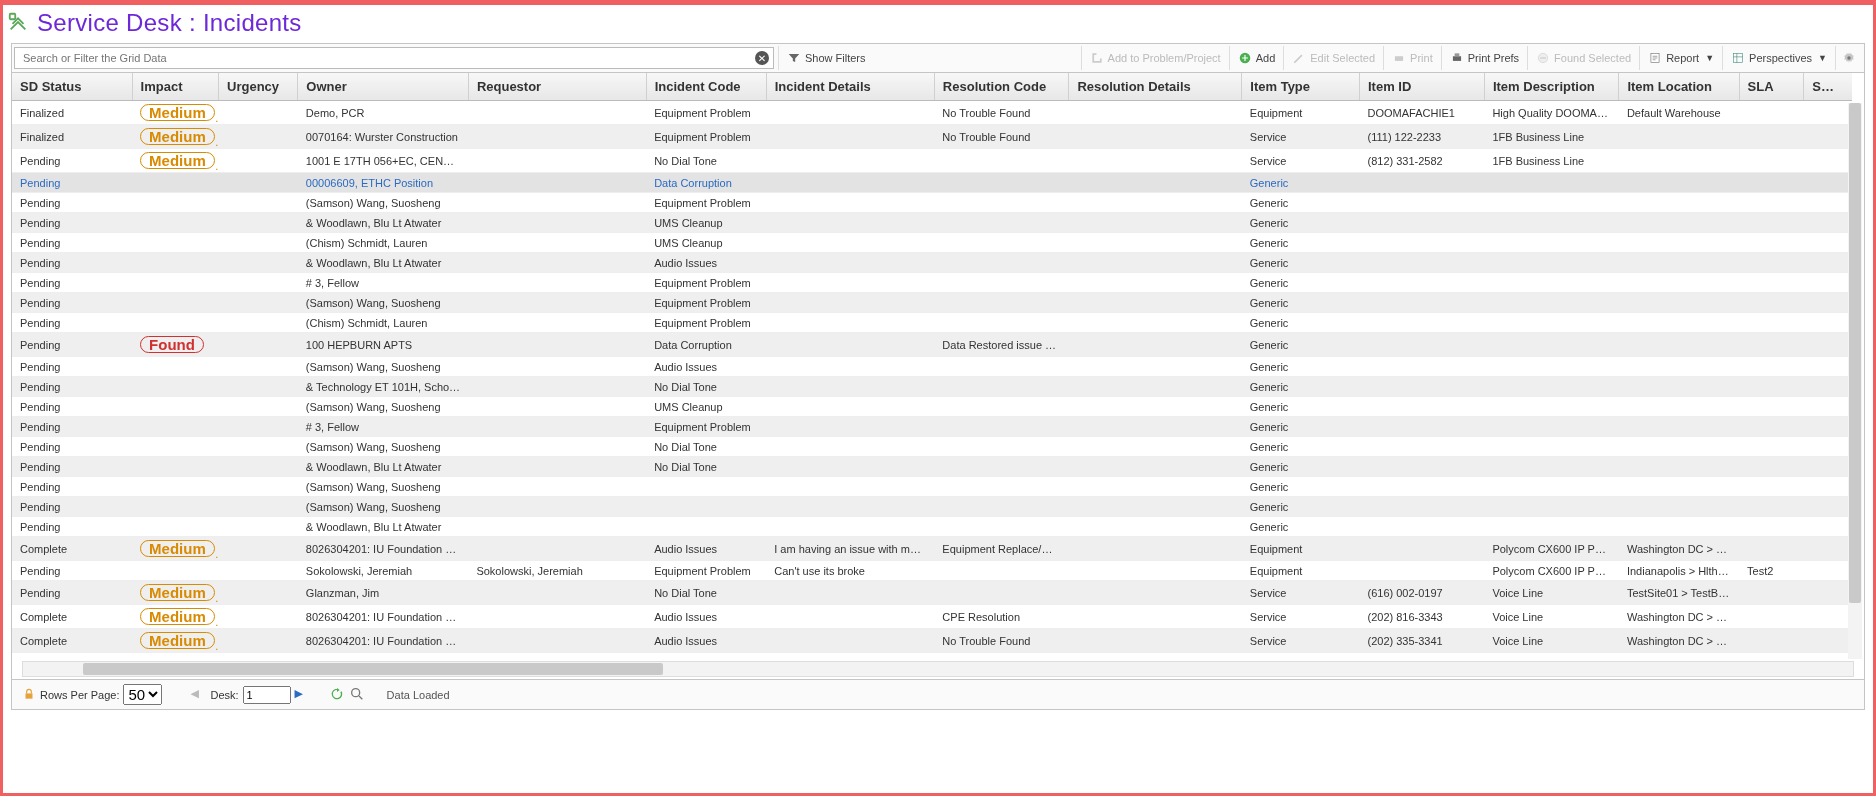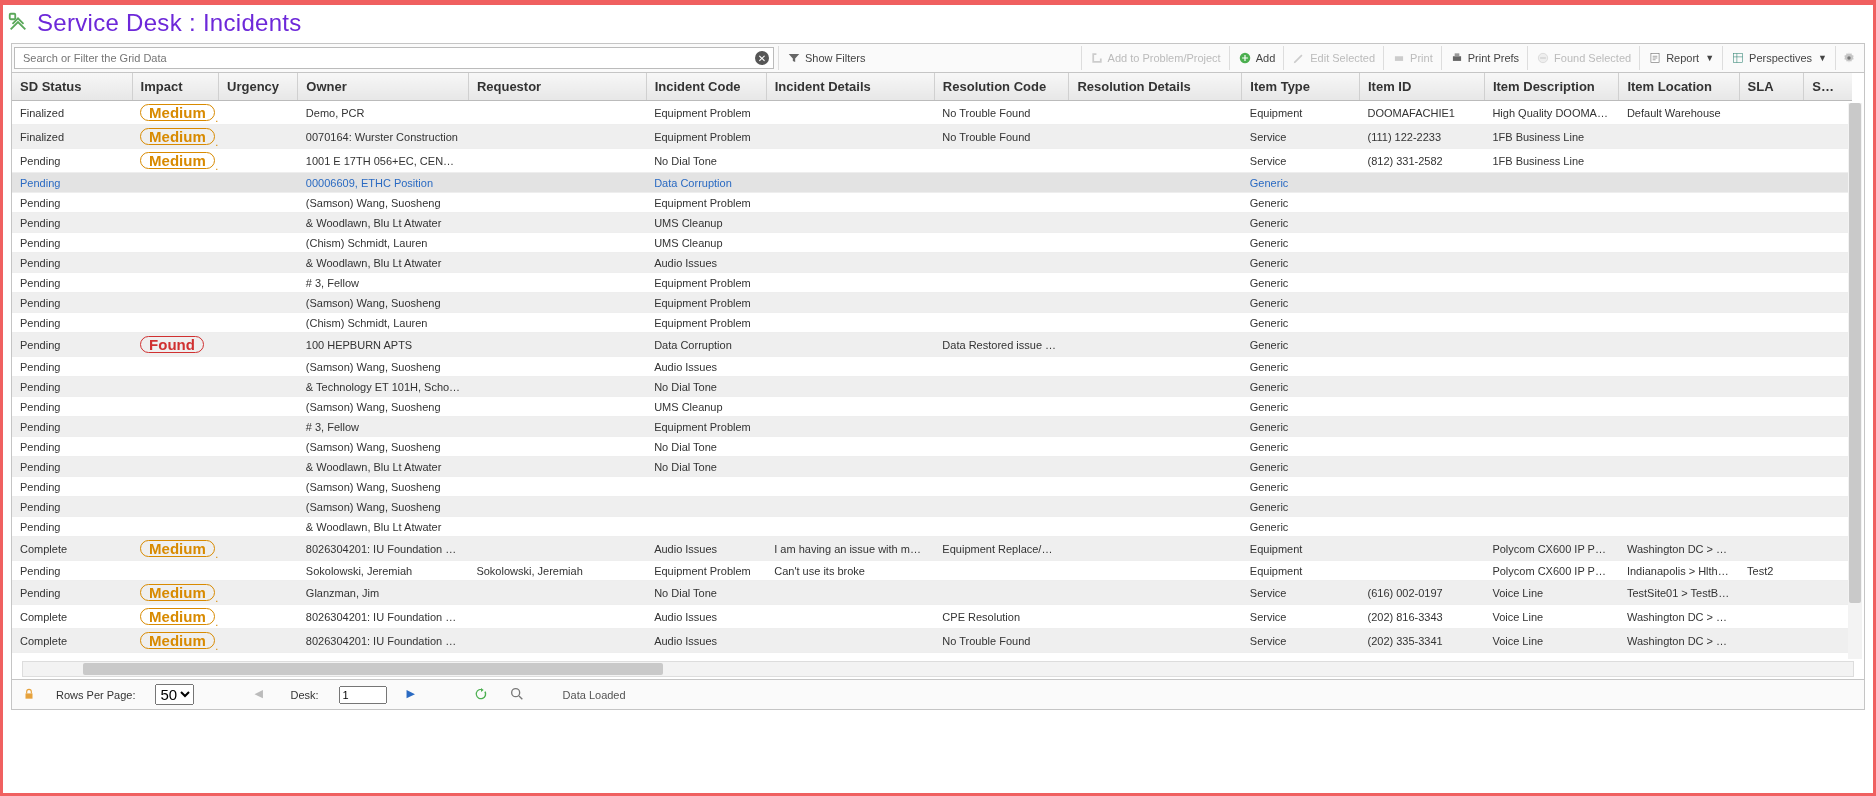--- a/index.html
+++ b/index.html
@@ -43,21 +43,21 @@
   .pill { display:inline-block; border:1.5px solid; border-radius:10px; padding:0 8px; font-size:15px; font-weight:bold; line-height:15px;}
   .pill.med { color:#d88a00; border-color:#d88a00;}
   .pill.high{ color:#d03030; border-color:#d03030;}
   .hscroll {
     height:16px; margin:0 10px 2px 10px; background:#f3f3f3; position:relative; border:1px solid #ddd;
   }
   .hscroll .thumb { position:absolute; left:60px; top:1px; height:12px; width:580px; background:#c9c9c9; border-radius:2px;}
   .vscroll { position:absolute; right:2px; top:30px; bottom:2px; width:14px; background:#f3f3f3;}
   .vscroll .thumb{position:absolute; top:0; left:1px; width:12px; height:500px; background:#c9c9c9; border-radius:2px;}
   .footer {
-    display:flex; align-items:center; gap:20px; padding:4px 10px; border-top:1px solid #c5c5c5; background:#fafafa;
+    display:flex; align-items:center; gap:4px; padding:4px 10px; border-top:1px solid #c5c5c5; background:#fafafa;
   }
   .footer .lock svg{width:14px;height:14px;}
   .footer select{font-size:15px;}
   .footer input.pg{width:48px; font-size:11px; padding:1px 2px;}
   .navico{width:16px;height:16px; cursor:pointer; color:#2a6ac2;}
   .navico.dis{color:#bbb; cursor:default;}
   .gear svg, .refresh svg, .mag svg {width:16px;height:16px;}
   .foot-status{color:#555; margin-left:18px;}
   col.c-sd{width:100px;} col.c-imp{width:72px;} col.c-urg{width:66px;}
   col.c-own{width:142px;} col.c-req{width:148px;} col.c-ic{width:100px;}

